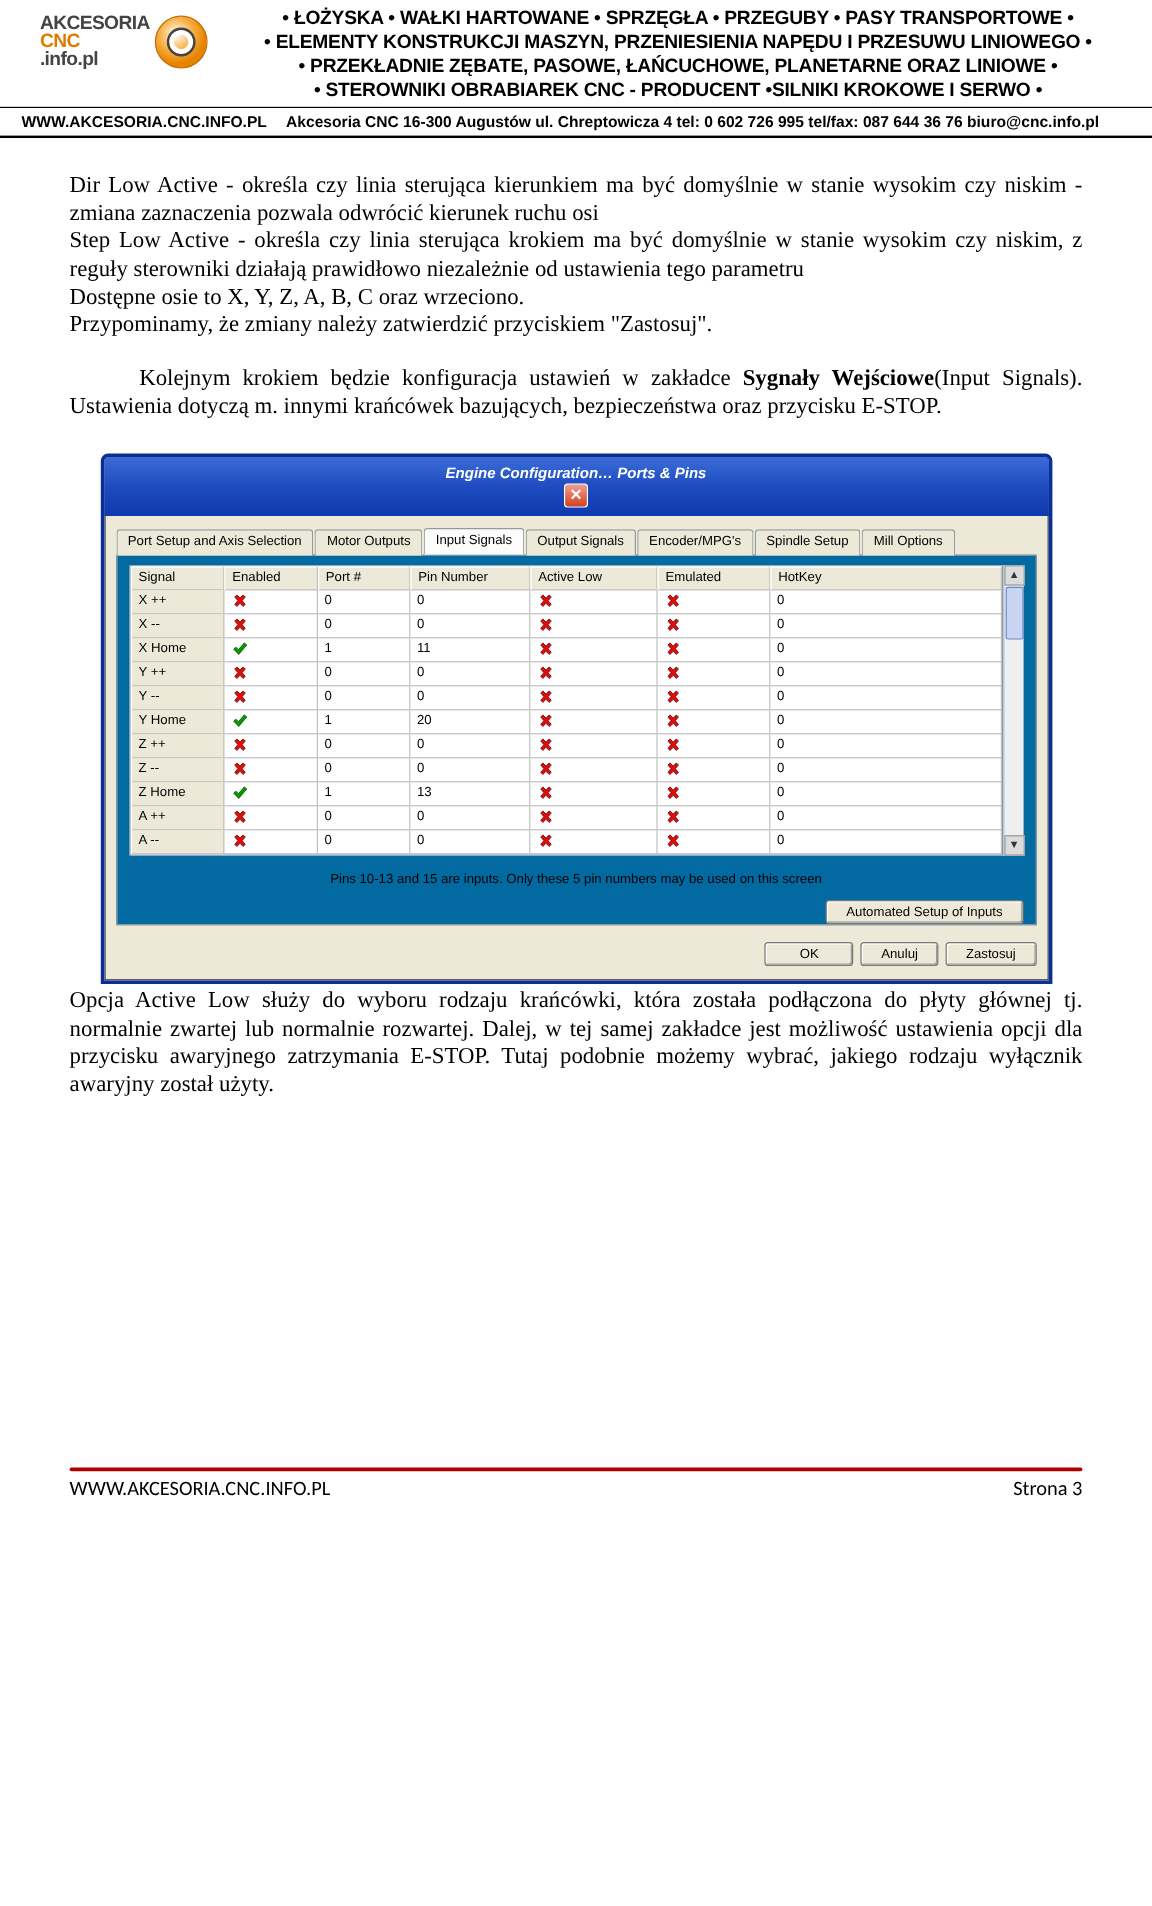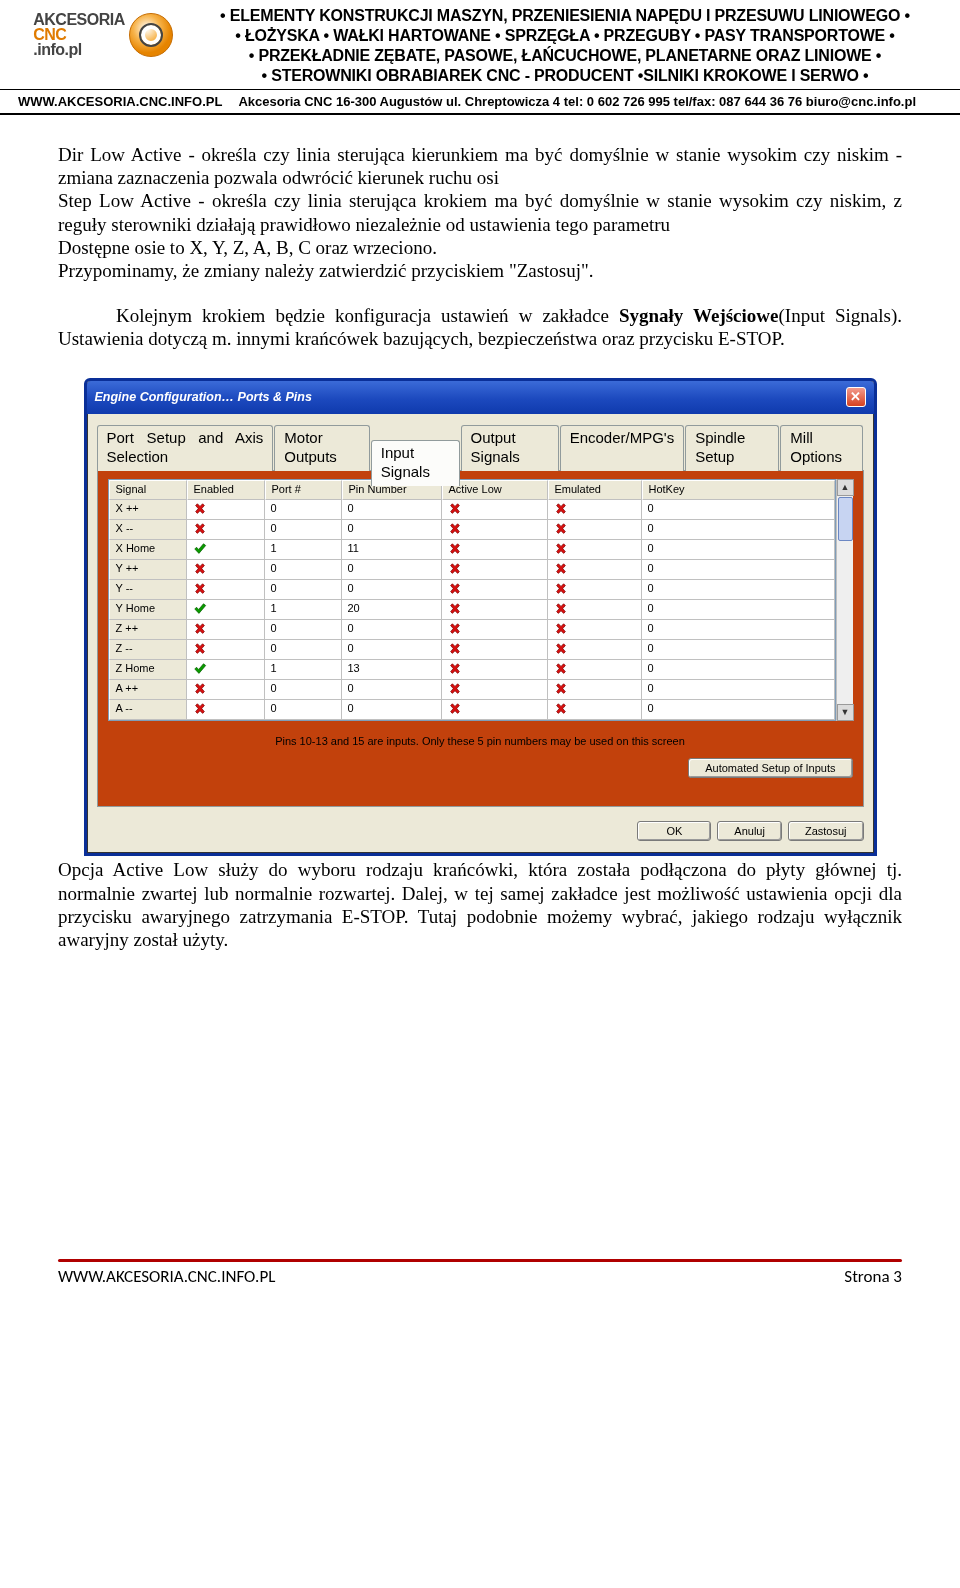--- a/index.html
+++ b/index.html
@@ -45,37 +45,37 @@
     border-radius: 6px 6px 0 0;
     font-family: Tahoma, Verdana, Arial, sans-serif;
     font-size: 11px;
     background: #ece9d8;
     box-shadow: 0 0 0 1px #333 inset;
   }
   .dlg-title {
     background: linear-gradient(#3b6bd8,#1c49be 55%,#0f3aad);
     color: #fff; font-weight: 700; font-style: italic;
     padding: 6px 8px 7px; font-size: 12.5px;
-    display: flex; align-items: center; border-radius: 4px 4px 0 0;
+    display: flex; align-items: center; border-radius: 4px 4px 0 0; flex-direction: column;
   }
   .dlg-title .spacer { flex: 1; }
   .dlg-close {
     width: 20px; height: 20px; border: 1px solid #fff; border-radius: 3px;
     background: linear-gradient(#f39b8d,#d64120); color: #fff; font-weight: 700;
     display: flex; align-items: center; justify-content: center; font-size: 13px; font-style: normal;
   }
   .dlg-body { padding: 10px 10px 12px; }
-  .tabs { display: flex; border-bottom: 1px solid #919b9c; font-size: 15px; }
+  .tabs { display: flex; border-bottom: 1px solid #919b9c; font-size: 11px; align-items: center; }
   .tab {
     padding: 3px 9px 4px; border: 1px solid #919b9c; border-bottom: none;
     background: #ece9d8; border-radius: 3px 3px 0 0; margin-right: 1px;
     position: relative; top: 1px; color: #000;
   }
-  .tab.active { background: #fcfcfa; top: 16px; padding-bottom: 5px; }
-  .panel { border: 1px solid #919b9c; border-top: none; padding: 8px 10px 28px; background: #c2410c; }
+  .tab.active { background: #fcfcfa; top: 0; padding-bottom: 5px; }
+  .panel { border: 1px solid #919b9c; border-top: none; padding: 8px 10px 0; background: #0369a1; }
   .grid-wrap { border: 1px solid #7f9db9; background: #fff; }
   .grid-head, .grid-row { display: flex; }
   .grid-head .cell, .grid-row .cell {
     border-right: 1px solid #c0c0c0; border-bottom: 1px solid #c0c0c0;
     padding: 2px 6px 3px; font-size: 11px; height: 20px; display: flex; align-items: center;
   }
   .grid-head .cell { background: #ece9d8; border-top: 1px solid #fff; border-left: 1px solid #fff; font-weight: 400; color: #000; }
   .c-signal { width: 78px; }
   .c-enabled { width: 78px; }
   .c-port { width: 77px; }
@@ -125,22 +125,22 @@
     <div class="logo-stack">
       <div class="logo-text-col">
         <div>AKCESORIA</div>
         <div><span class="orange">CNC</span></div>
         <div>.info.pl</div>
       </div>
       <div class="logo-gear"></div>
     </div>
   </div>
   <div class="desc-col">
+    <div>• ŁOŻYSKA • WAŁKI HARTOWANE • SPRZĘGŁA • PRZEGUBY •  PASY TRANSPORTOWE •</div>
     <div>• ELEMENTY KONSTRUKCJI MASZYN, PRZENIESIENIA NAPĘDU I PRZESUWU LINIOWEGO •</div>
-    <div>• ŁOŻYSKA • WAŁKI HARTOWANE • SPRZĘGŁA • PRZEGUBY •  PASY TRANSPORTOWE •</div>
     <div>• PRZEKŁADNIE ZĘBATE, PASOWE, ŁAŃCUCHOWE, PLANETARNE ORAZ LINIOWE •</div>
     <div>• STEROWNIKI OBRABIAREK CNC - PRODUCENT •SILNIKI KROKOWE I SERWO •</div>
   </div>
 </div>
 <div class="contact-bar">
   <span class="lbl">WWW.AKCESORIA.CNC.INFO.PL</span>
   <span class="addr">Akcesoria CNC  16-300 Augustów  ul. Chreptowicza 4    tel: 0 602 726 995 tel/fax: 087 644 36 76  biuro@cnc.info.pl</span>
 </div>
 
 <div class="content">

